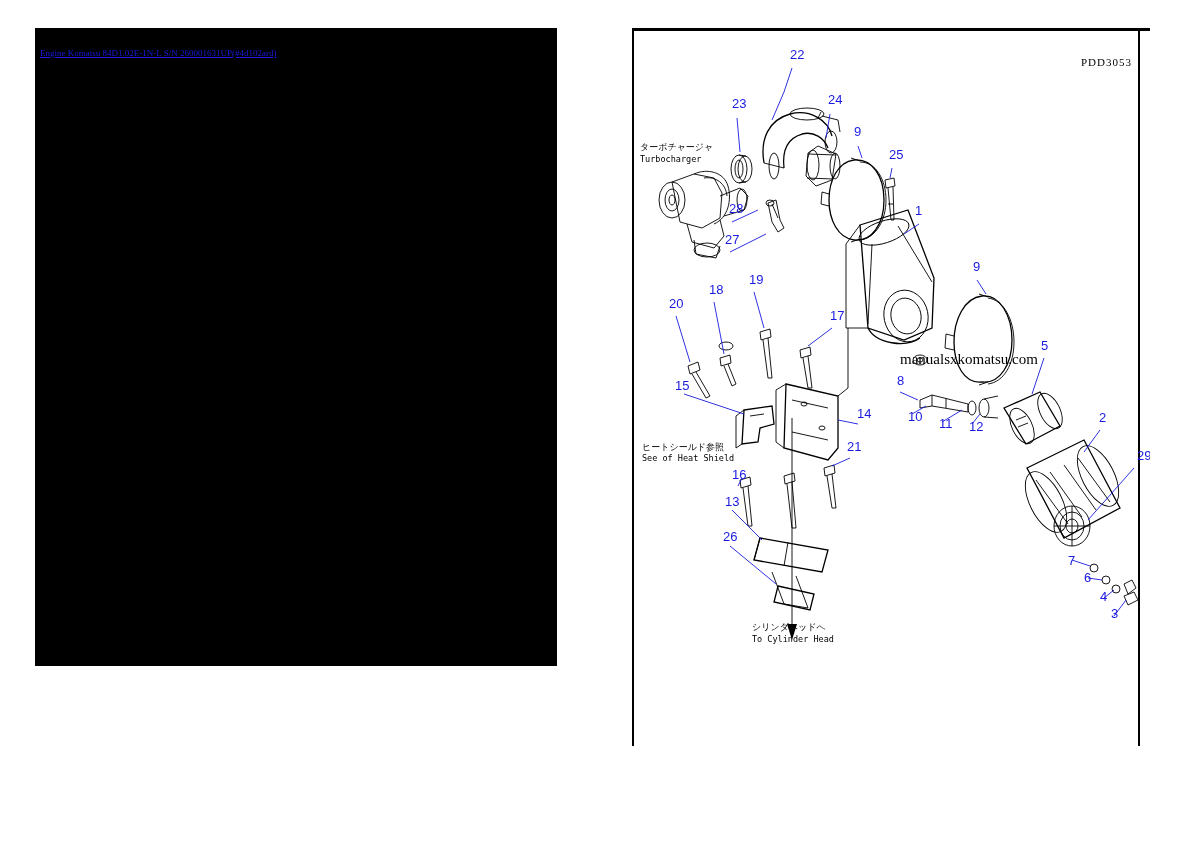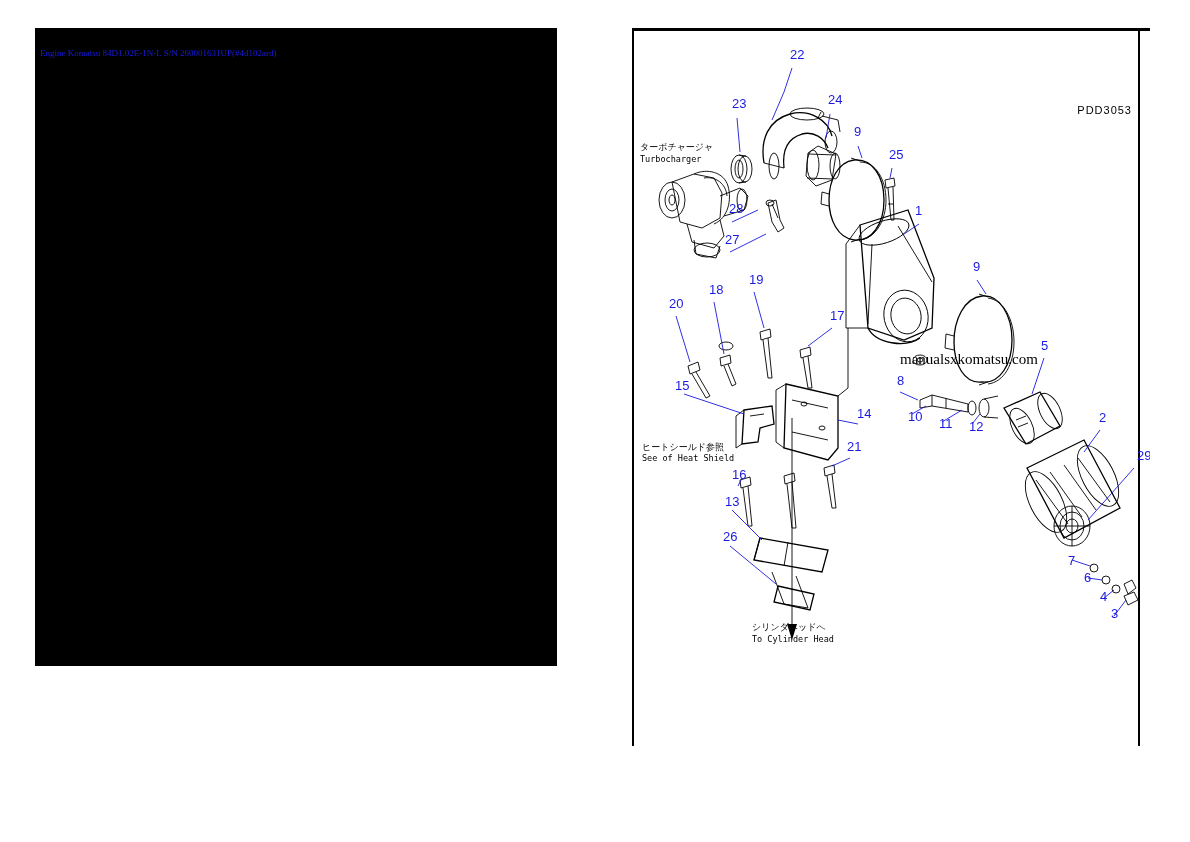--- a/index.html
+++ b/index.html
@@ -25,20 +25,21 @@
     background: #000000;
   }
   #left-panel-title {
     position: absolute;
     left: 5px;
     top: 20px;
     width: 510px;
     color: #1a1ae0;
     font-size: 9px;
     font-family: "Liberation Serif", serif;
+    text-decoration: underline;
     letter-spacing: 0px;
     white-space: nowrap;
   }
 
   
   #right-panel {
     position: absolute;
     left: 632px;
     top: 28px;
     width: 518px;
@@ -67,24 +68,23 @@
     top: 0;
     width: 2px;
     height: 718px;
     background: #000000;
   }
   #drawing-code {
     position: absolute;
     right: 18px;
     top: 28px;
     font-size: 11px;
-    font-family: Liberation Sans, sans-serif;
+    font-family: Liberation Serif, serif;
     color: #000000;
     letter-spacing: 1px;
-    margin-top: 48px;
   }
 
   svg#diagram {
     position: absolute;
     left: 0;
     top: 0;
     width: 518px;
     height: 718px;
   }
 

